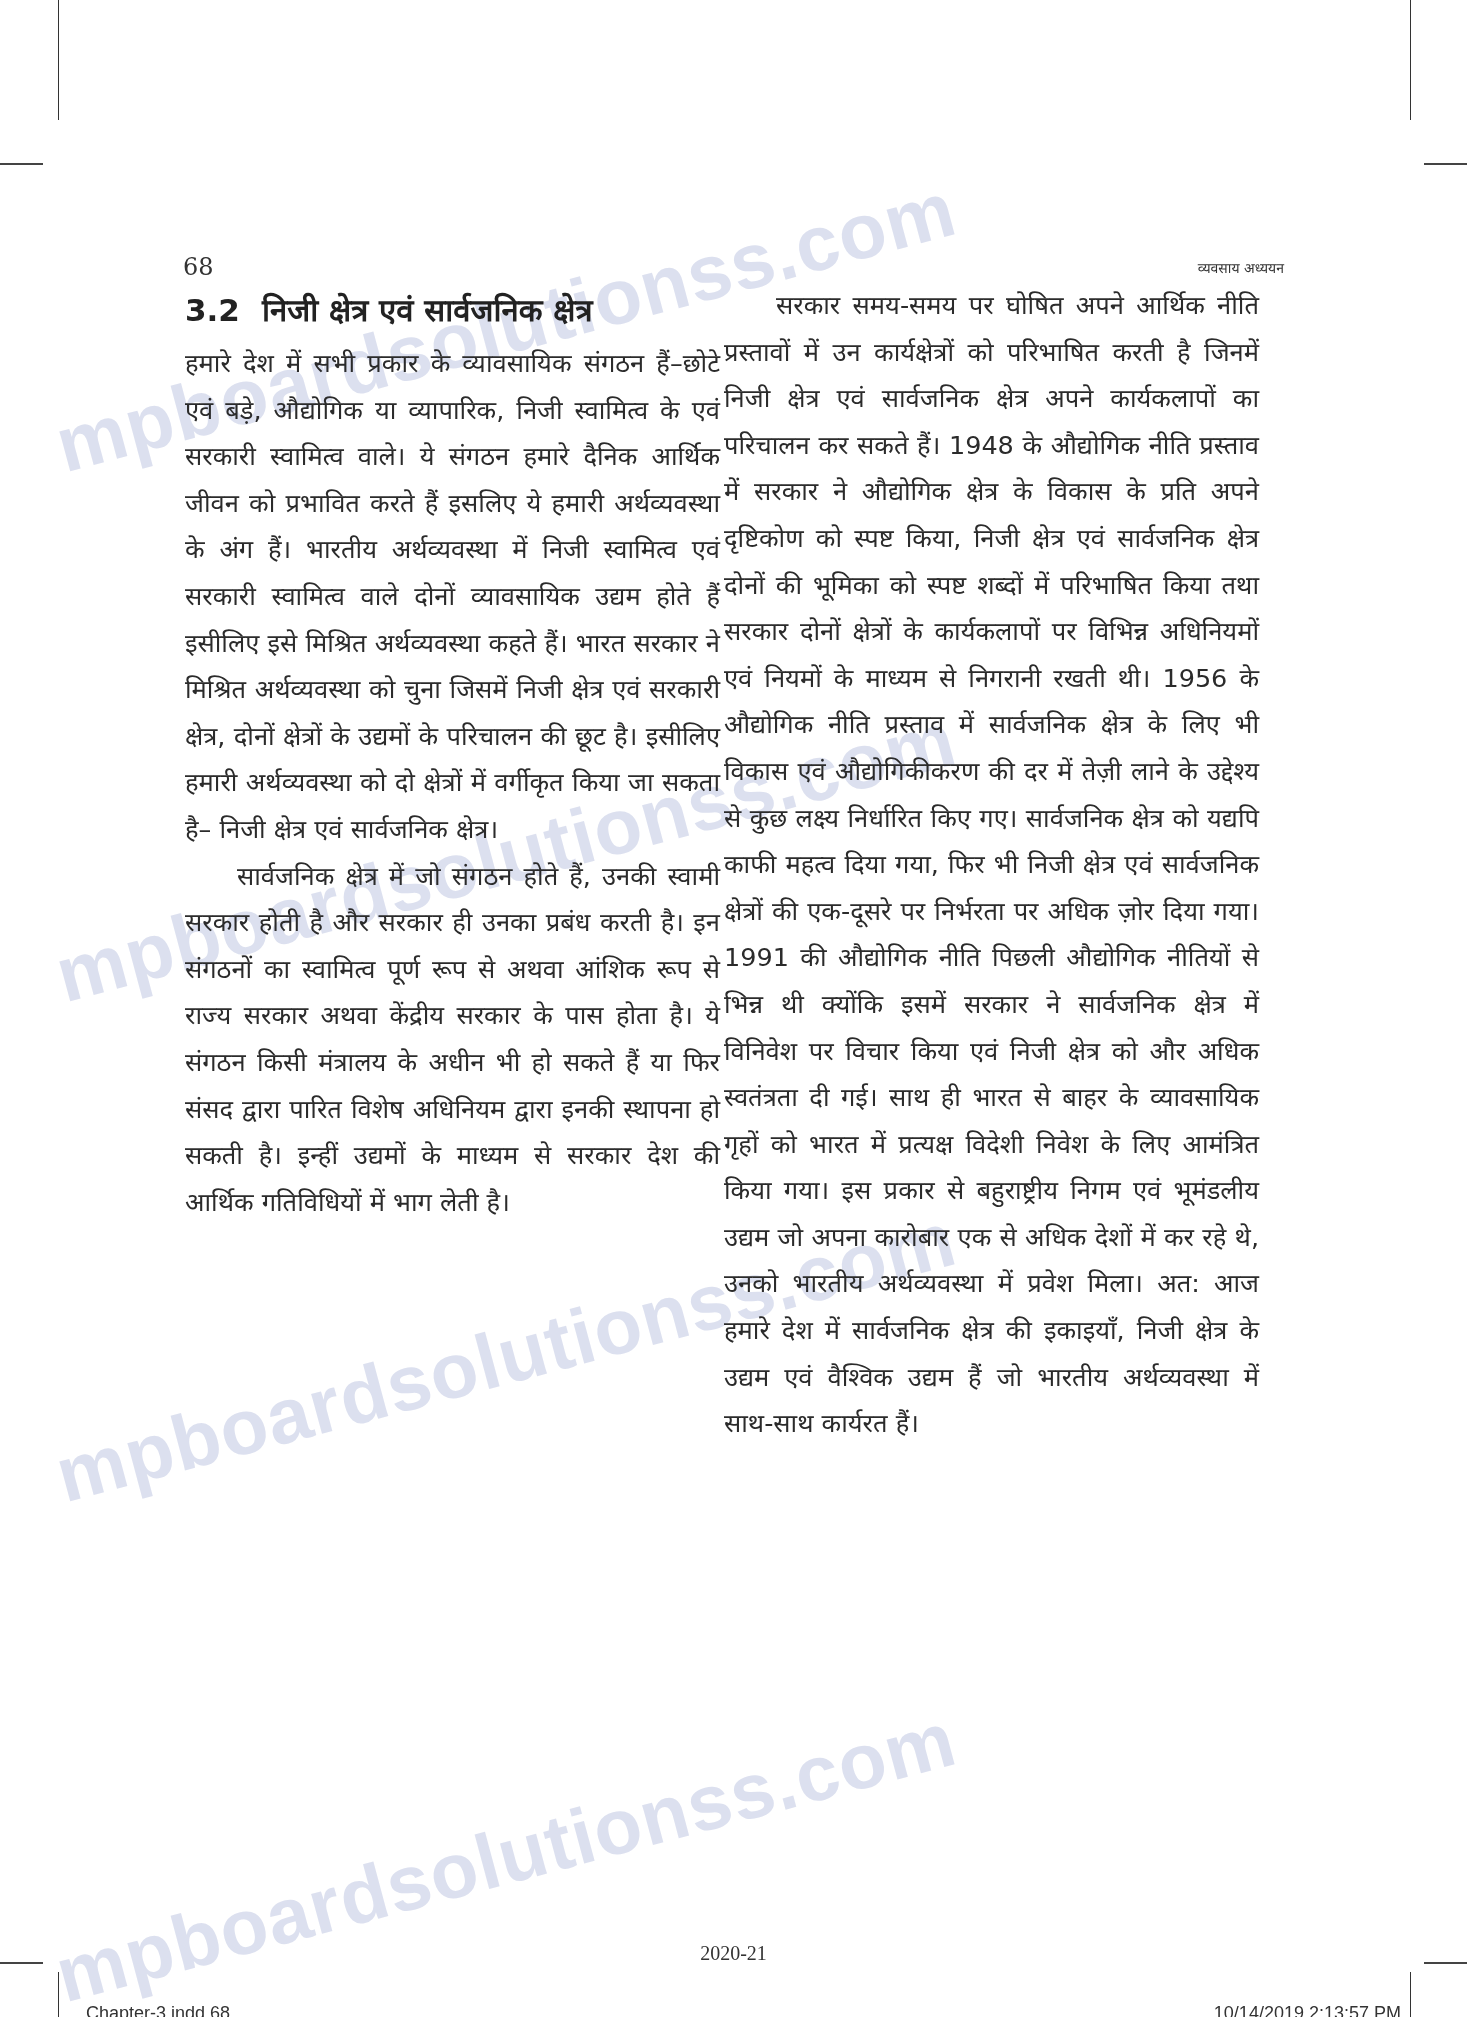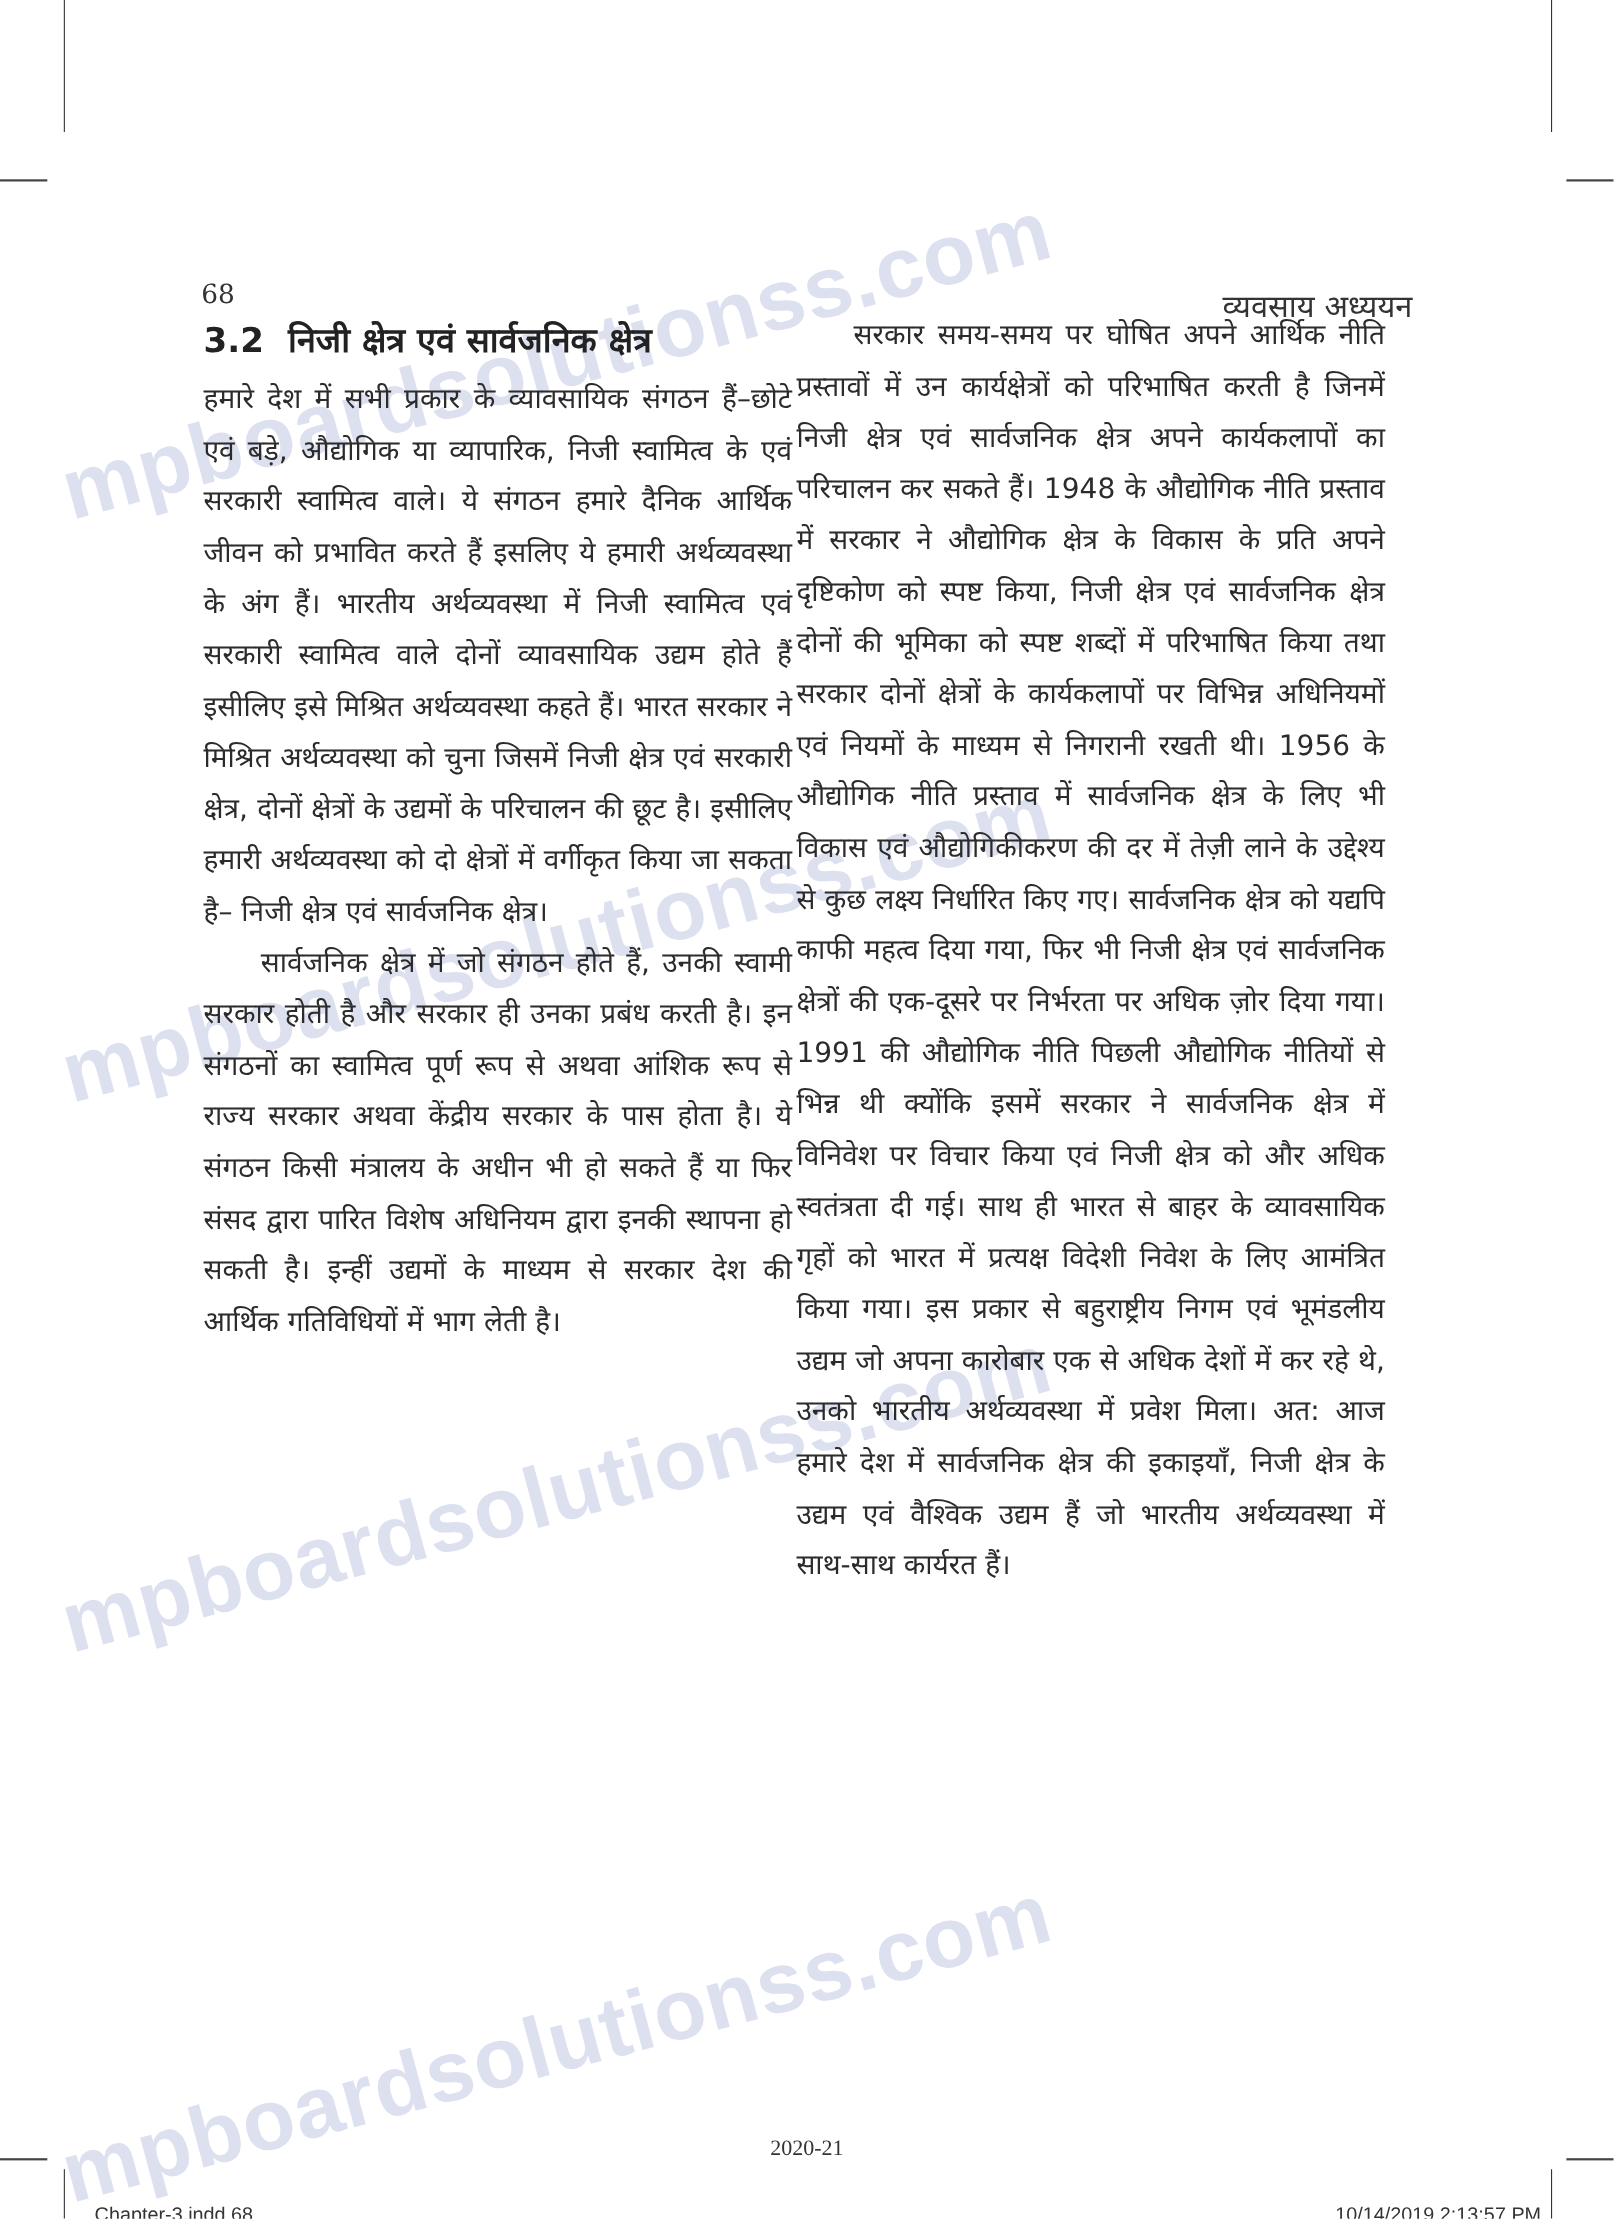--- a/index.html
+++ b/index.html
@@ -10,21 +10,21 @@
     color: #2a2a2a;
   }
   .crop-v { position: absolute; width: 1px; background: #333; }
   .crop-h { position: absolute; height: 2px; background: #444; }
   .folio {
     position: absolute; top: 253px; left: 183px;
     font-family: "DejaVu Serif", serif; font-size: 24px; color: #333;
   }
   .running-head {
     position: absolute; top: 258px; right: 183px;
-    font-size: 28px; color: #333;
+    font-size: 14px; color: #333;
   }
   .col {
     position: absolute; top: 280px; width: 535px;
     font-size: 25.5px; line-height: 46.6px; text-align: justify;
     color: #2b2b2b;
   }
   .col.left { left: 185px; }
   .col.right { left: 711px; margin-left: 13px; }
   .col p { margin: 0; }
   .col p.indent { text-indent: 52px; }

